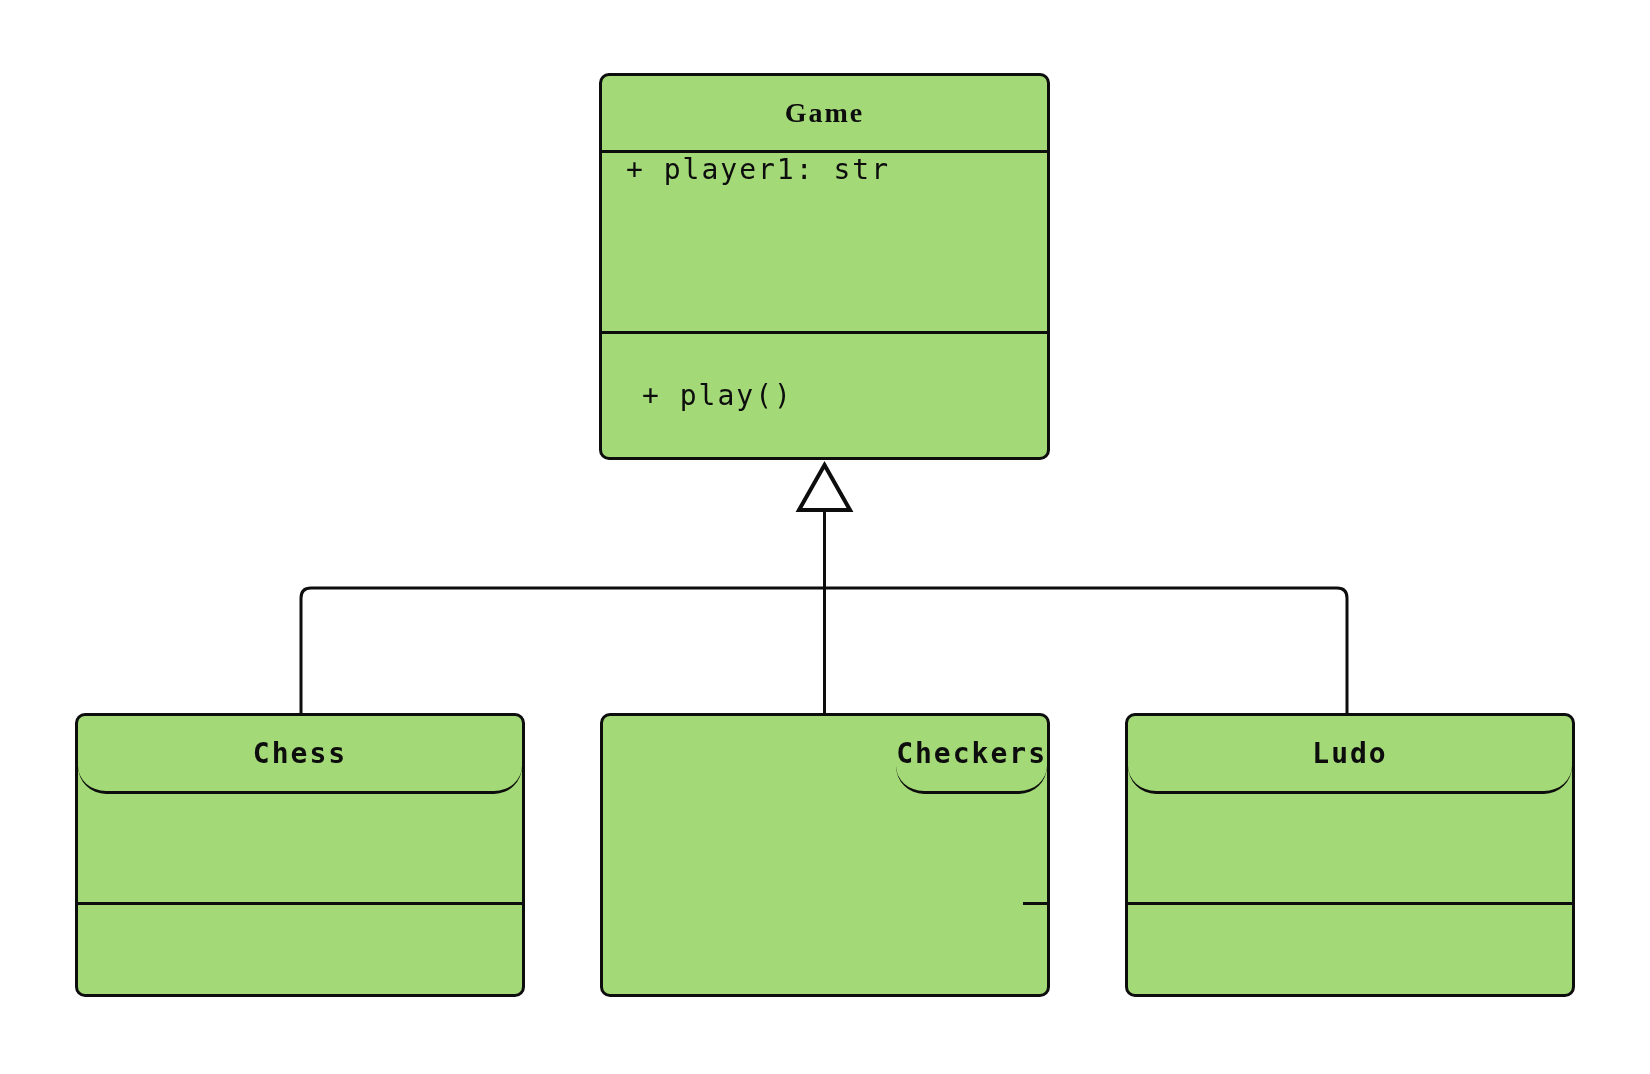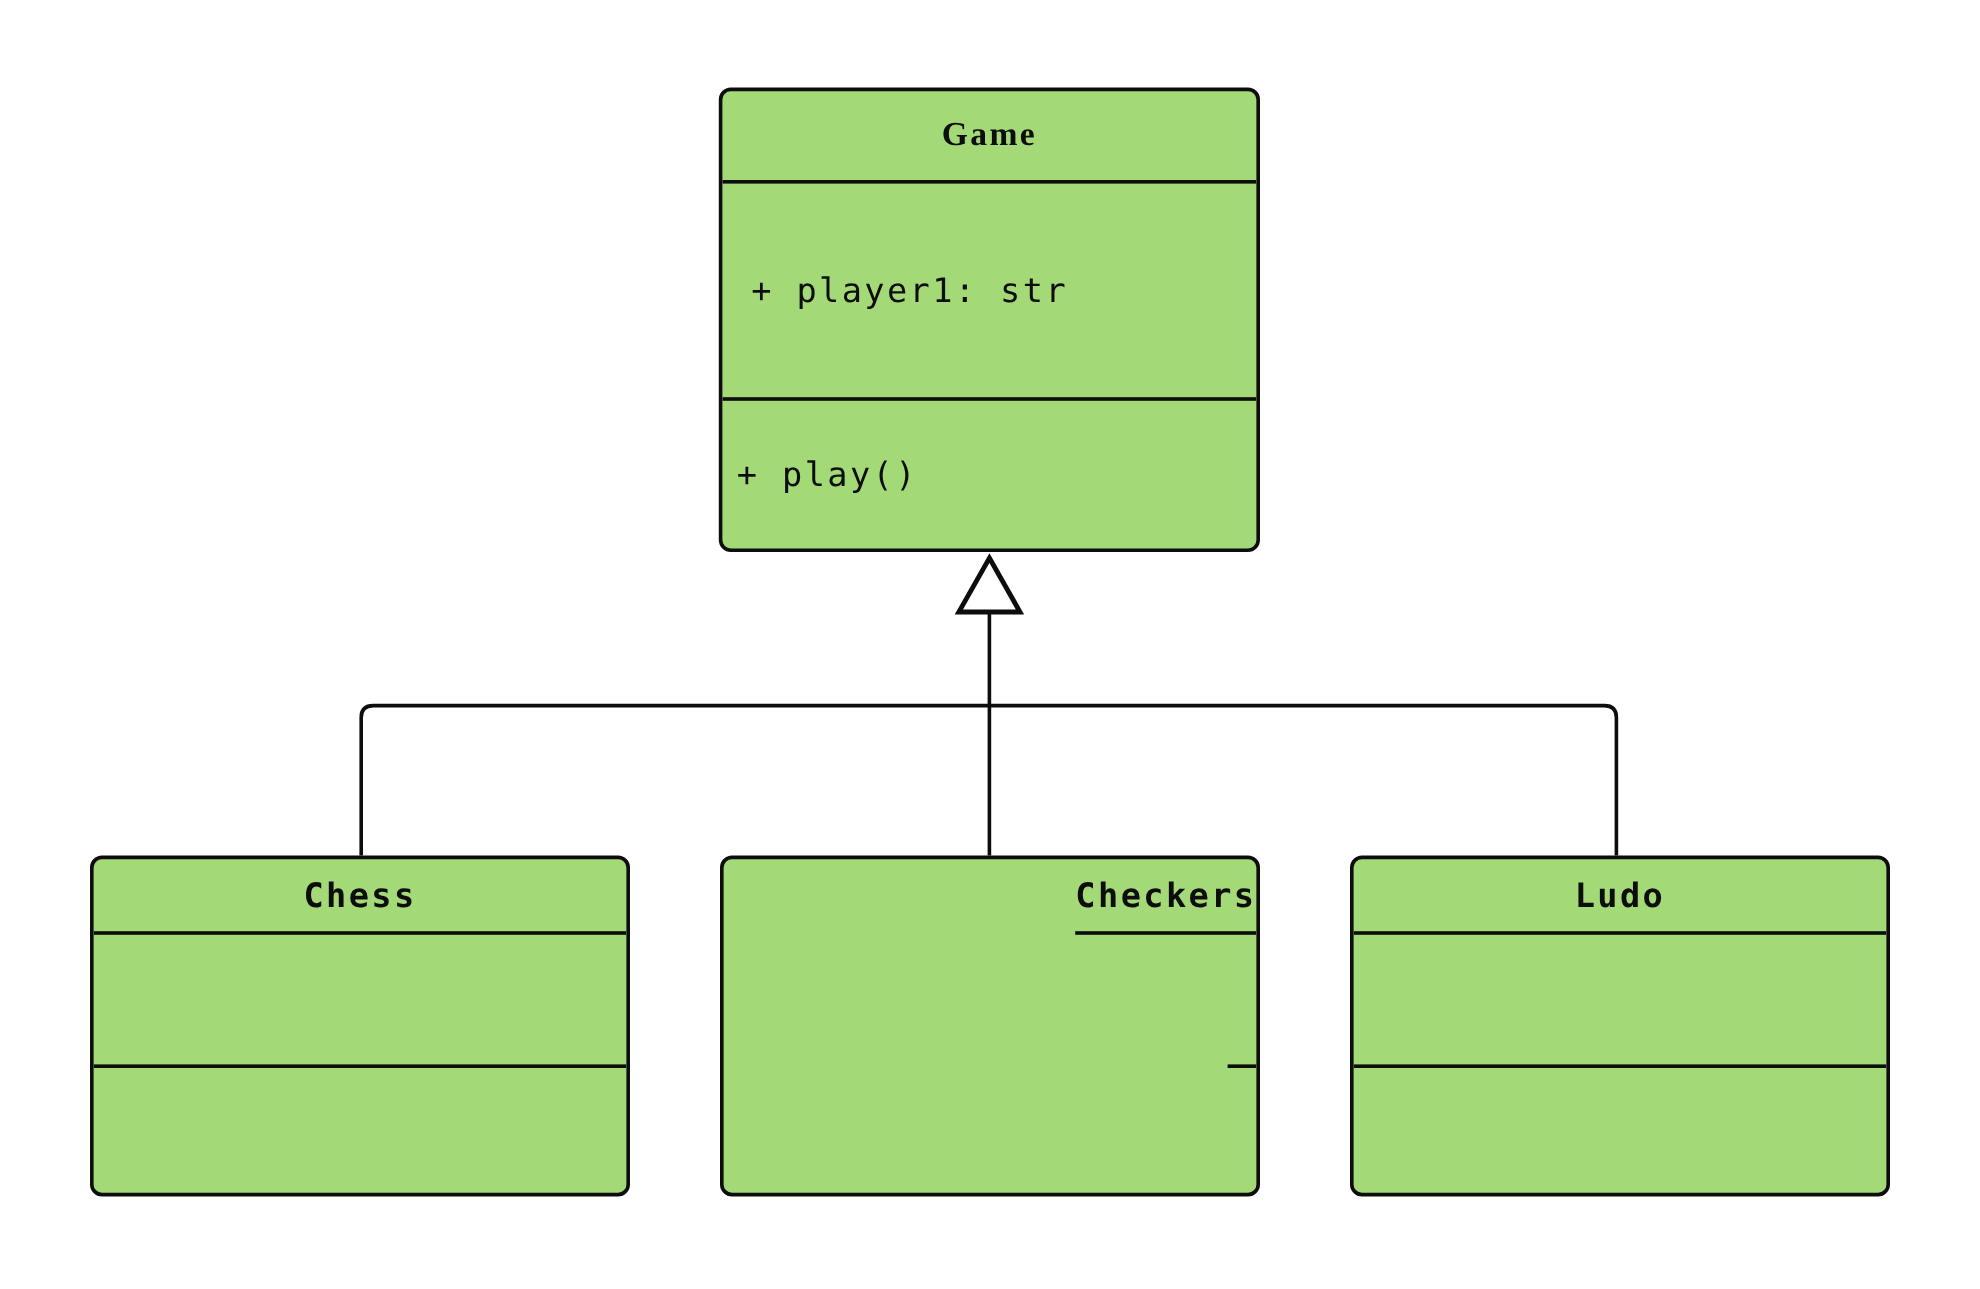--- a/index.html
+++ b/index.html
@@ -35,32 +35,32 @@
   .uml-attrs{
     flex:0 0 auto;
     border-bottom:3px solid var(--stroke);
     display:flex;flex-direction:column;justify-content:center;
     padding-left:24px;
     font-size:28px;letter-spacing:2px;line-height:33px;
   }
   .uml-methods{
     flex:1 1 auto;
     display:flex;flex-direction:column;justify-content:center;
-    padding-left:12px;
+    padding-left:40px;
     font-size:28px;letter-spacing:2px;line-height:33px;
   }
 
   
   .class-game{left:599px;top:73px;width:451px;height:387px;}
   .class-game .uml-title{height:77px;font-family:Liberation Serif, serif;}
-  .class-game .uml-attrs{height:181px;}
+  .class-game .uml-attrs{height:181px;justify-content:space-between;}
 
   
   .class-child{top:713px;width:450px;height:284px;}
-  .class-child .uml-title{height:63px;}
+  .class-child .uml-title{height:78px;border-radius:28px;}
   .class-child .uml-attrs{height:111px;}
   .class-chess{left:75px;}
   .class-checkers{left:600px;align-items:flex-end;}
   .class-ludo{left:1125px;justify-content:center;}
 </style>
 </head>
 <body>
 
 <div class="canvas">
 

